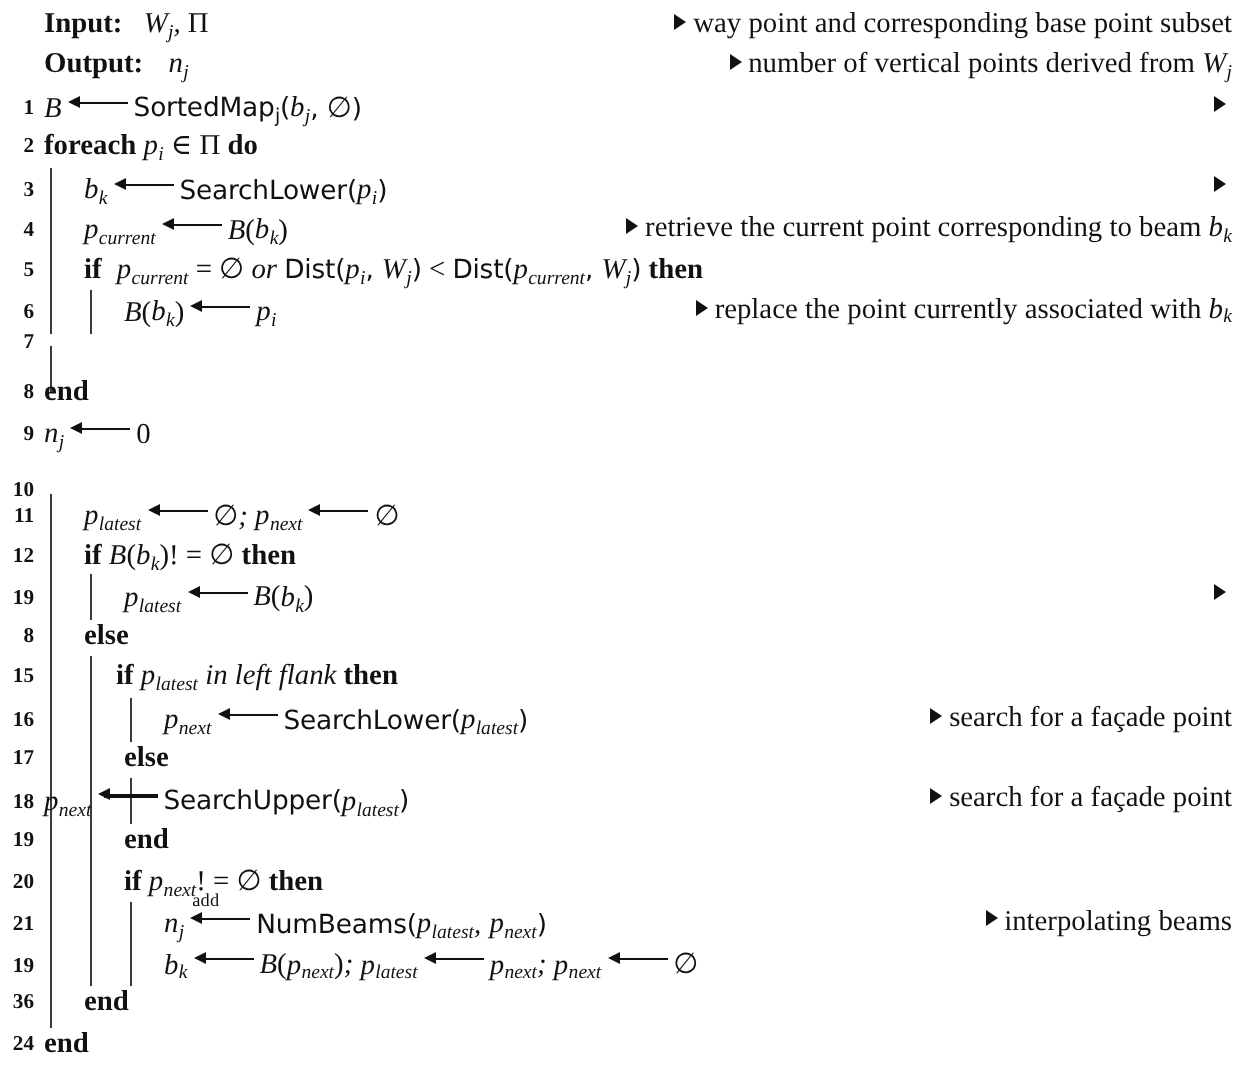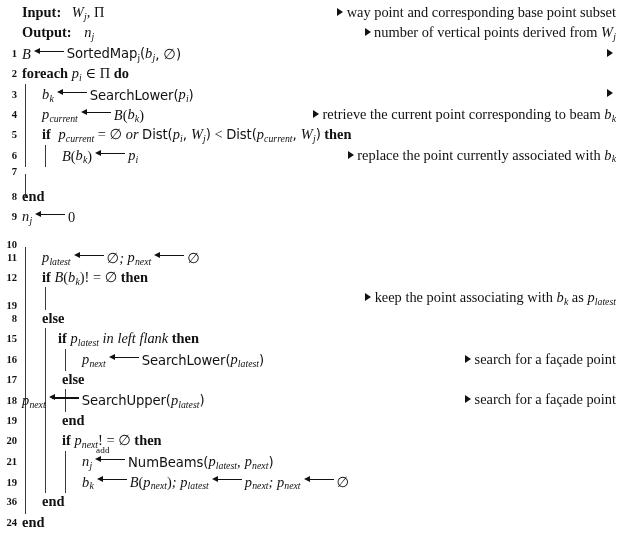--- a/index.html
+++ b/index.html
@@ -314,21 +314,24 @@
     </span>
   </div>
 
   <div class="row">
     <span class="lineno">19</span>
     <span class="rowbody">
       <span class="guides">
           <i class="guide" style="left:3px"></i>
           <i class="guide" style="left:23px"></i>
         </span>
-      <span class="comment"><span class="tri"></span><span>keep the point associating with <span class="var">b<sub class="s">k</sub></span> as <span class="var">p<sub class="s">latest</sub></span></span></span>
+      <span class="code" style="margin-left:40px">
+        <span class="var">p<sub class="s">latest</sub></span><span class="arr"><span class="head"></span><span class="bar"></span></span><span class="var">B</span>(<span class="var">b<sub class="s">k</sub></span>)
+      </span>
+      <span class="comment"><span class="tri"></span></span>
     </span>
   </div>
 
   <div class="row">
     <span class="lineno">8</span>
     <span class="rowbody">
       <span class="guides">
           <i class="guide" style="left:3px"></i>
         </span>
       <span class="code" style="margin-left:20px">
@@ -427,20 +430,21 @@
     <span class="lineno">21</span>
     <span class="rowbody">
       <span class="guides">
           <i class="guide" style="left:3px"></i>
           <i class="guide" style="left:23px"></i>
           <i class="guide" style="left:43px"></i>
         </span>
       <span class="code" style="margin-left:60px">
         <span class="var">n<sub class="s">j</sub></span><span class="arr addarr"><span class="lbl">add</span><span class="head"></span><span class="bar"></span></span><span class="mono">NumBeams(</span><span class="var">p<sub class="s">latest</sub></span><span class="it">,</span><span class="mono">&nbsp;</span><span class="var">p<sub class="s">next</sub></span><span class="mono">)</span>
       </span>
+      <span class="comment"><span class="tri"></span><span>interpolating beams</span></span>
     </span>
   </div>
 
   <div class="row">
     <span class="lineno">19</span>
     <span class="rowbody">
       <span class="guides">
           <i class="guide" style="left:3px"></i>
           <i class="guide" style="left:23px"></i>
           <i class="guide" style="left:43px"></i>

